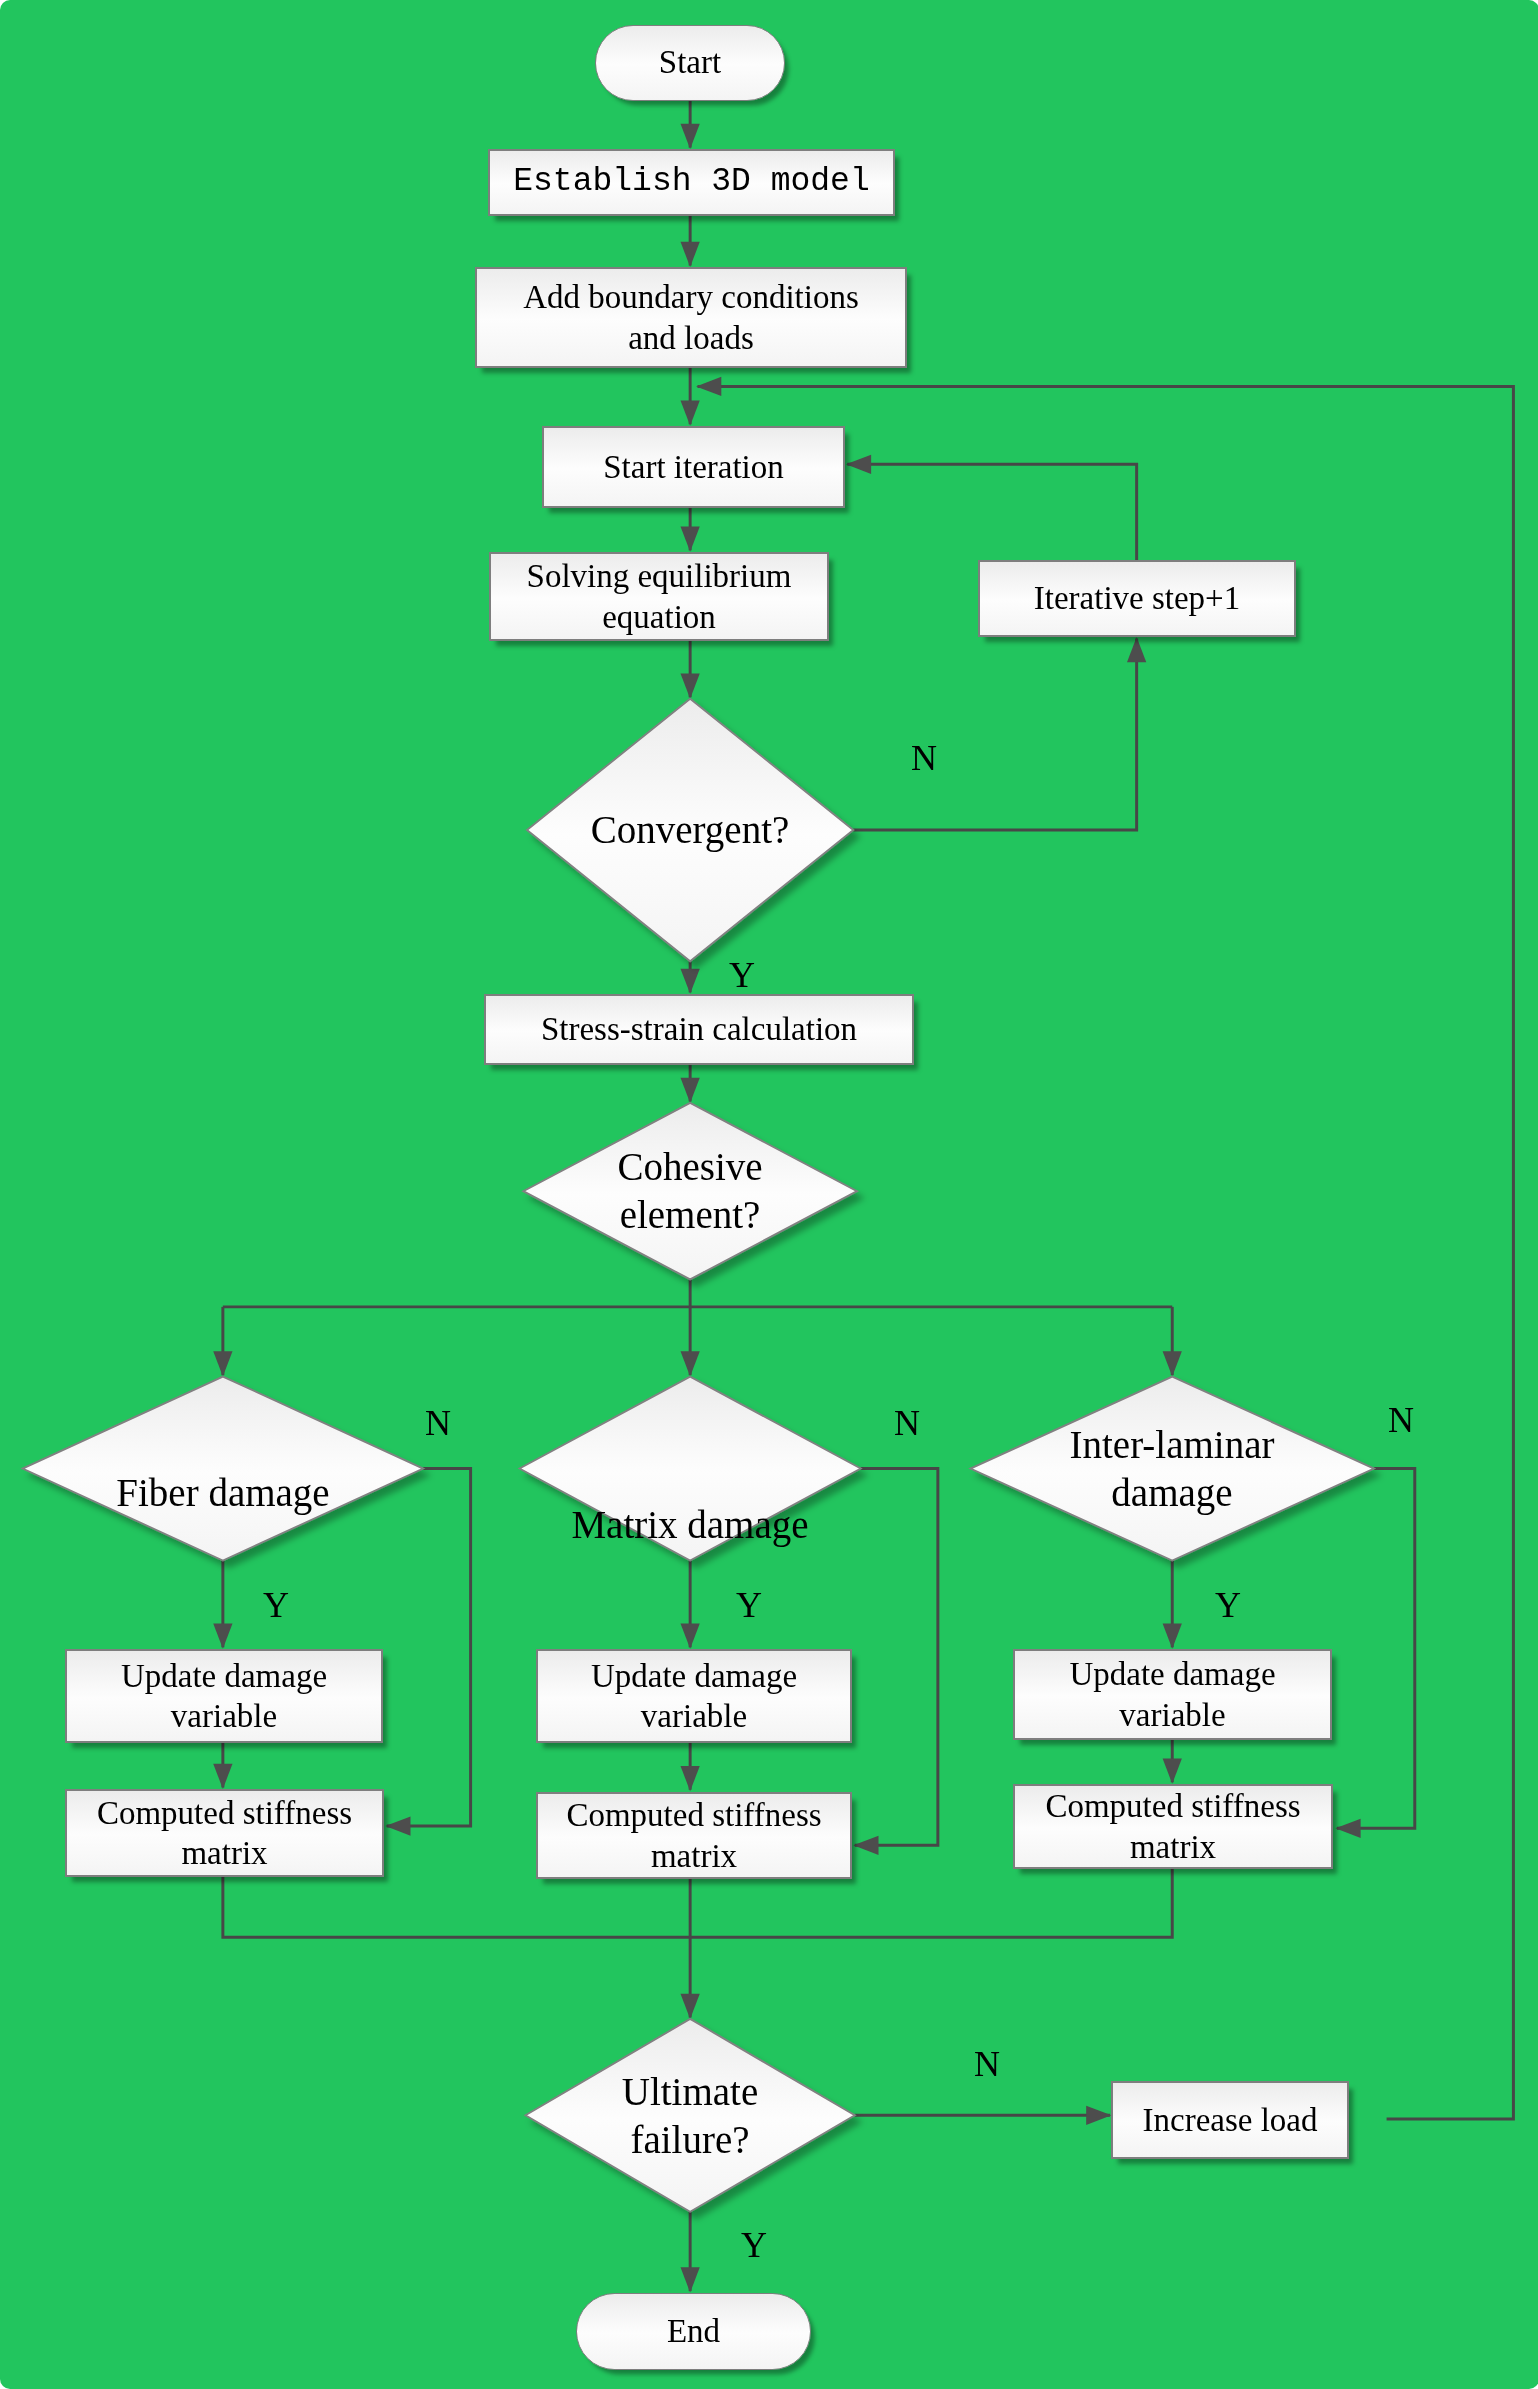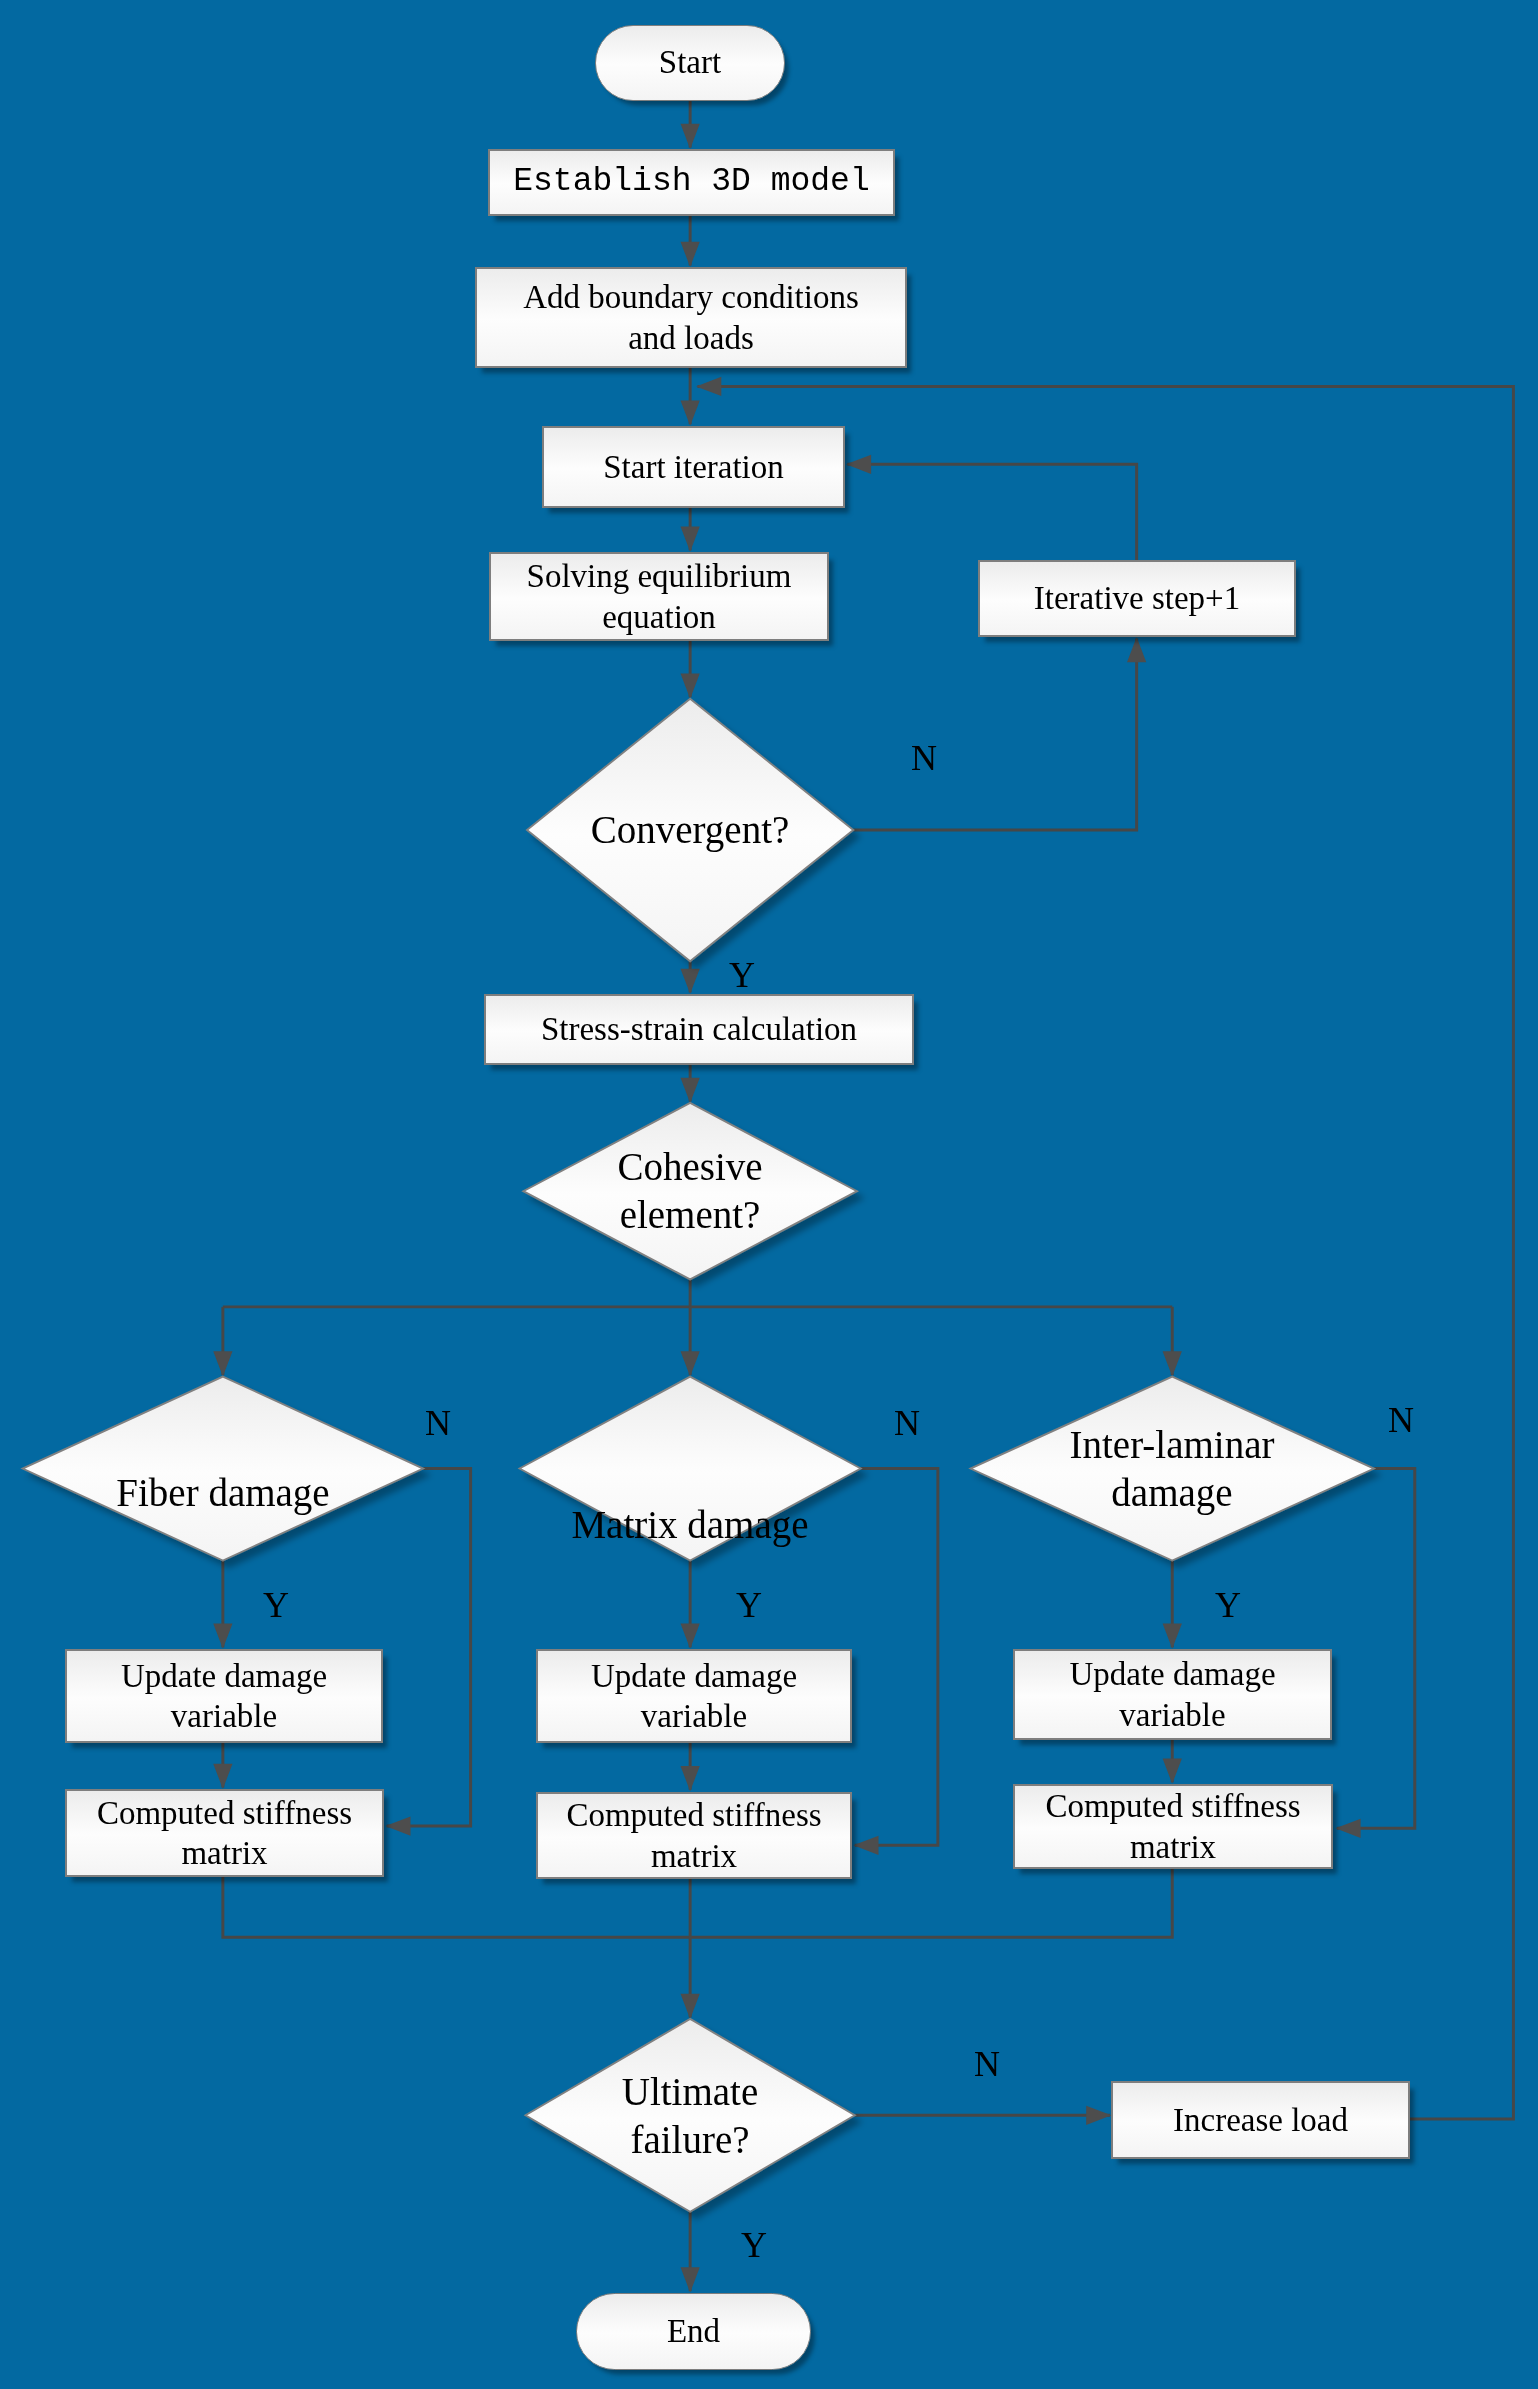--- a/index.html
+++ b/index.html
@@ -1,22 +1,23 @@
 <!DOCTYPE html>
 <html style="font-size:12px"><head>
 <meta charset="utf-8">
 <style>
   html,body{margin:0;padding:0;background:#ffffff;}
   #canvas{
     position:relative;
     width:1539px;height:2389px;
-    background:#0369a1;
+    background:#22c55e;
     font-family:"Liberation Serif","DejaVu Serif",serif;
     color:#000;
     overflow:hidden;
+    border-radius:10px;
   }
   #edges{position:absolute;left:0;top:0;width:1539px;height:2389px;}
   .node{
     position:absolute;
     display:flex;align-items:center;justify-content:center;
     text-align:center;
     border:2.2px solid #7e7e7e;
     background:linear-gradient(180deg,#ececec 0%,#fdfdfd 52%,#f4f4f4 100%);
     box-shadow:5.2px 6px 4.5px -1.5px rgba(0,0,0,0.35);
     font-size:33px;line-height:1.22;
@@ -207,21 +208,21 @@
     <span style="max-width:267px;">Computed stiffness matrix</span>
   </div>
 
   <div class="node" style="left:1013px;top:1649px;width:319px;height:91px;">
     <span style="max-width:245px;">Update damage variable</span>
   </div>
   <div class="node" style="left:1013px;top:1784px;width:320px;height:85px;">
     <span style="max-width:267px;">Computed stiffness matrix</span>
   </div>
 
-  <div class="node" style="left:1111px;top:2081px;width:299px;height:78px;text-align:right;">
+  <div class="node" style="left:1111px;top:2081px;width:238px;height:78px;text-align:right;">
     <span>Increase load</span>
   </div>
 
   <div class="node pill" style="left:576px;top:2293px;width:235px;height:77px;">
     <span>End</span>
   </div>
 
   <div class="dlabel" style="left:690px;top:830px;width:282px;">Convergent?</div>
   <div class="dlabel" style="left:690px;top:1191px;width:185px;">Cohesive element?</div>
   <div class="dlabel" style="left:223px;top:1469px;width:326px;margin-top:24px;">Fiber damage</div>

